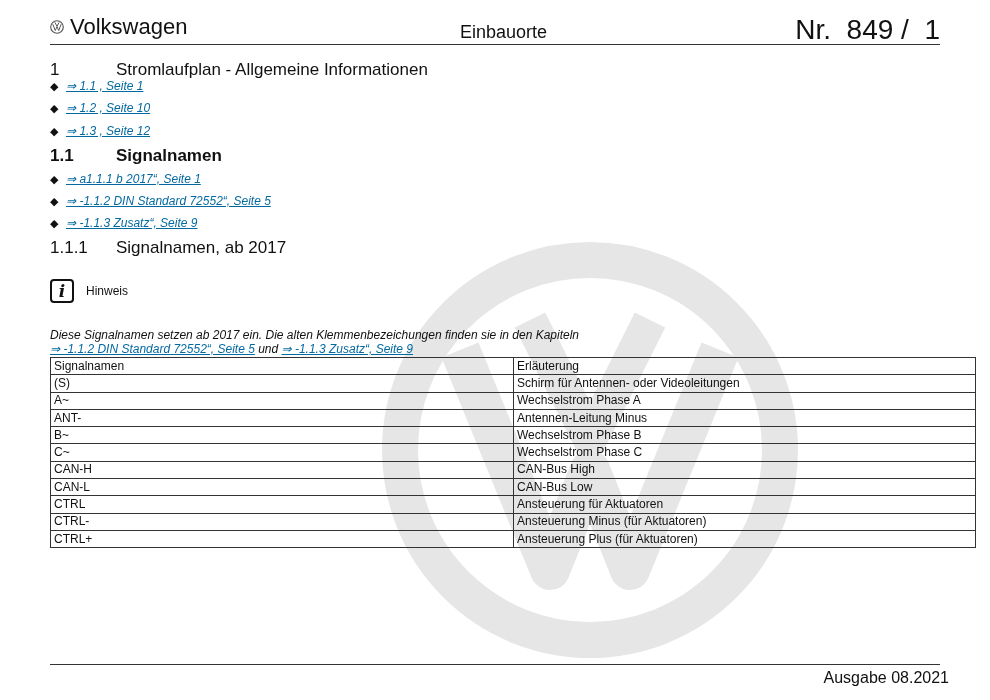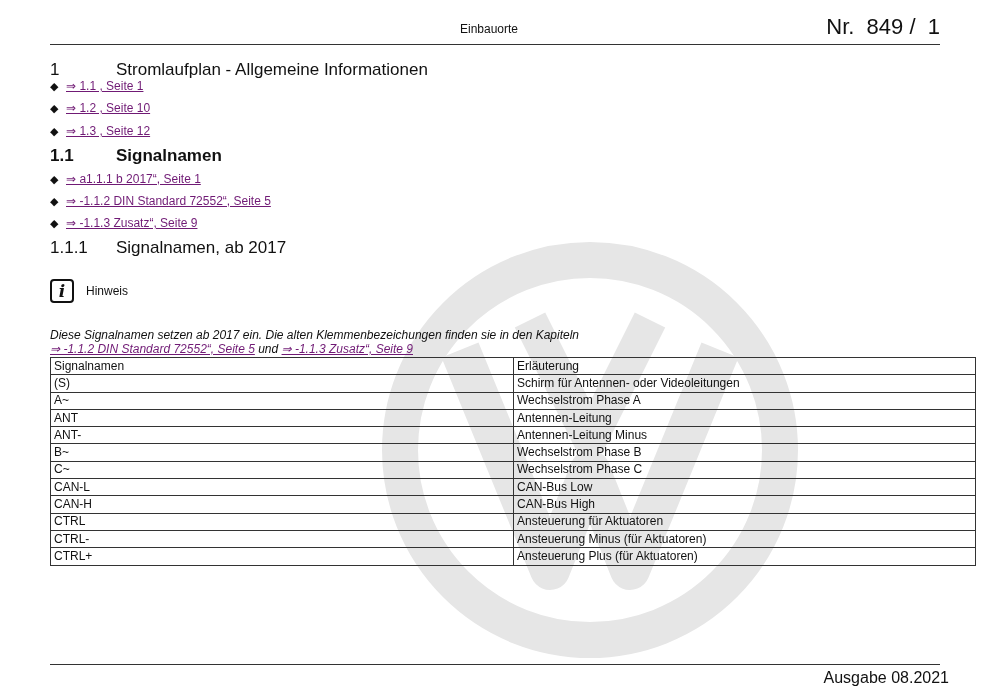--- a/index.html
+++ b/index.html
@@ -10,27 +10,27 @@
     .watermark {
       position: absolute; left: 380px; top: 240px; width: 420px; height: 420px; pointer-events: none;
     }
     .header {
       position: absolute; left: 50px; top: 14px; width: 890px; height: 30px;
       border-bottom: 1.5px solid #333;
     }
     .brand { position: absolute; left: 0; top: 0; display: flex; align-items: center; gap: 6px; }
     .brand-logo { width: 14px; height: 14px; }
     .brand-name { font-size: 22px; }
-    .header-center { position: absolute; left: 410px; top: 8px; font-size: 12px; }
-    .header-right { position: absolute; right: 0; top: 0; font-size: 22px; white-space: pre; margin-left: 30px; }
+    .header-center { position: absolute; left: 410px; top: 8px; font-size: 18px; }
+    .header-right { position: absolute; right: 0; top: 0; font-size: 28px; white-space: pre; margin-left: 30px; }
     .h1 { position: absolute; left: 50px; font-size: 17px; }
     .h1 .num { display: inline-block; width: 66px; }
     .link-item { position: absolute; left: 50px; font-size: 12px; display: flex; align-items: center; }
     .bullet { width: 16px; font-size: 11px; }
-    .link { color: #701a75; text-decoration: underline; }
+    .link { color: #0369a1; text-decoration: underline; font-style: italic; }
     .note { position: absolute; left: 50px; top: 279px; display: flex; align-items: center; gap: 12px; }
     .note-icon {
       width: 20px; height: 20px; border: 2px solid #111; border-radius: 4px;
       display: flex; align-items: center; justify-content: center;
       font-family: "DejaVu Serif", serif; font-weight: bold; font-style: italic; font-size: 17px;
     }
     .note-label { font-size: 12px; }
     .note-text { position: absolute; left: 50px; top: 328px; font-size: 12px; font-style: italic; line-height: 14px; }
     table.signals {
       position: absolute; left: 50px; top: 357px; width: 926px; border-collapse: collapse; font-size: 12px;
@@ -43,20 +43,28 @@
 </head>
 <body>
 
 <svg class="watermark" viewBox="0 0 420 420">
   <circle cx="210" cy="210" r="190" fill="none" stroke="#e6e6e6" stroke-width="36"></circle>
   <path d="M80 110 L170 330 L210 230 L250 330 L340 110" fill="none" stroke="#e6e6e6" stroke-width="40" stroke-linejoin="round"></path>
   <path d="M150 80 L210 200 L270 80" fill="none" stroke="#e6e6e6" stroke-width="34" stroke-linejoin="round"></path>
 </svg>
 
 <div class="header">
+  <div class="brand">
+    <svg class="brand-logo" viewBox="0 0 20 20">
+      <circle cx="10" cy="10" r="9" fill="none" stroke="#555" stroke-width="1.6"></circle>
+      <path d="M4 6 L7.5 15 L10 9.5 L12.5 15 L16 6" fill="none" stroke="#555" stroke-width="1.4"></path>
+      <path d="M7 3.5 L10 9 L13 3.5" fill="none" stroke="#555" stroke-width="1.4"></path>
+    </svg>
+    <span class="brand-name">Volkswagen</span>
+  </div>
   <span class="header-center">Einbauorte</span>
   <span class="header-right">Nr.  849 /  1</span>
 </div>
 
 <div class="h1" style="top:60px;">
   <span class="num">1</span><span>Stromlaufplan - Allgemeine Informationen</span>
 </div>
 <div class="link-item" style="top:79px;">
   <span class="bullet">◆</span>
   <a class="link">⇒ 1.1 , Seite 1</a>
@@ -109,42 +117,38 @@
     </tr>
     <tr>
         <td class="col1">(S)</td>
         <td>Schirm für Antennen- oder Videoleitungen</td>
       </tr>
     <tr>
         <td class="col1">A~</td>
         <td>Wechselstrom Phase A</td>
       </tr>
     <tr>
-        <td class="col1">ANT</td>
-        <td>Antennen-Leitung</td>
-      </tr>
-    <tr>
         <td class="col1">ANT-</td>
         <td>Antennen-Leitung Minus</td>
       </tr>
     <tr>
         <td class="col1">B~</td>
         <td>Wechselstrom Phase B</td>
       </tr>
     <tr>
         <td class="col1">C~</td>
         <td>Wechselstrom Phase C</td>
       </tr>
     <tr>
+        <td class="col1">CAN-H</td>
+        <td>CAN-Bus High</td>
+      </tr>
+    <tr>
         <td class="col1">CAN-L</td>
         <td>CAN-Bus Low</td>
-      </tr>
-    <tr>
-        <td class="col1">CAN-H</td>
-        <td>CAN-Bus High</td>
       </tr>
     <tr>
         <td class="col1">CTRL</td>
         <td>Ansteuerung für Aktuatoren</td>
       </tr>
     <tr>
         <td class="col1">CTRL-</td>
         <td>Ansteuerung Minus (für Aktuatoren)</td>
       </tr>
     <tr>

